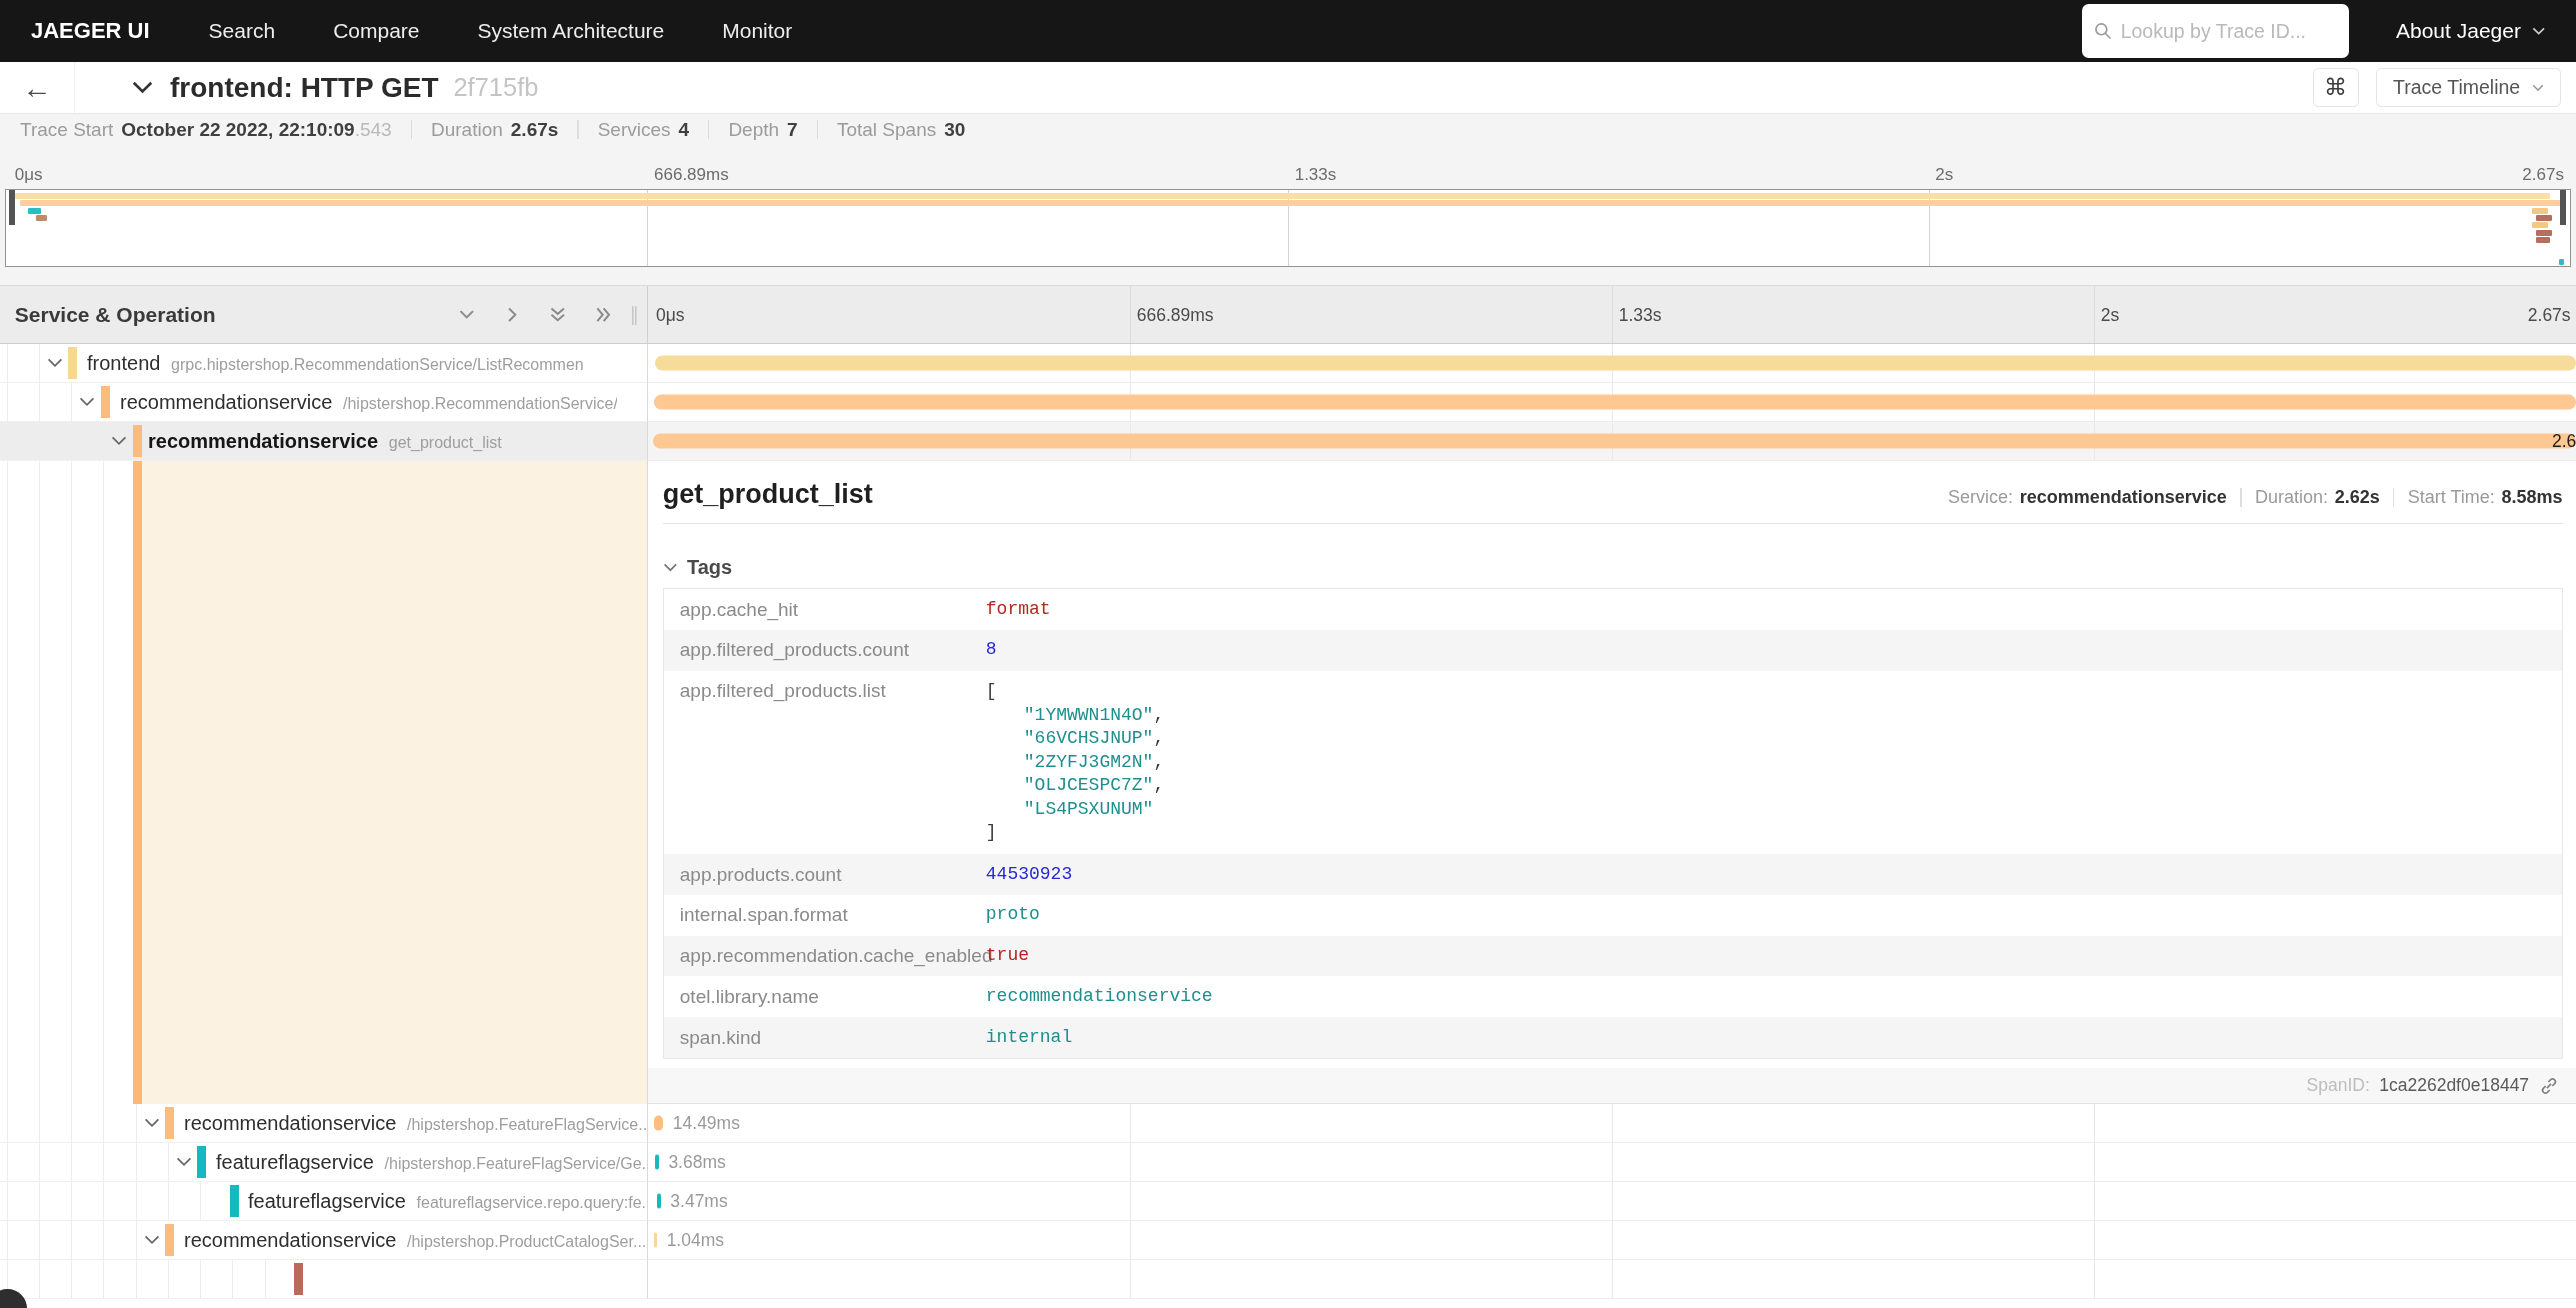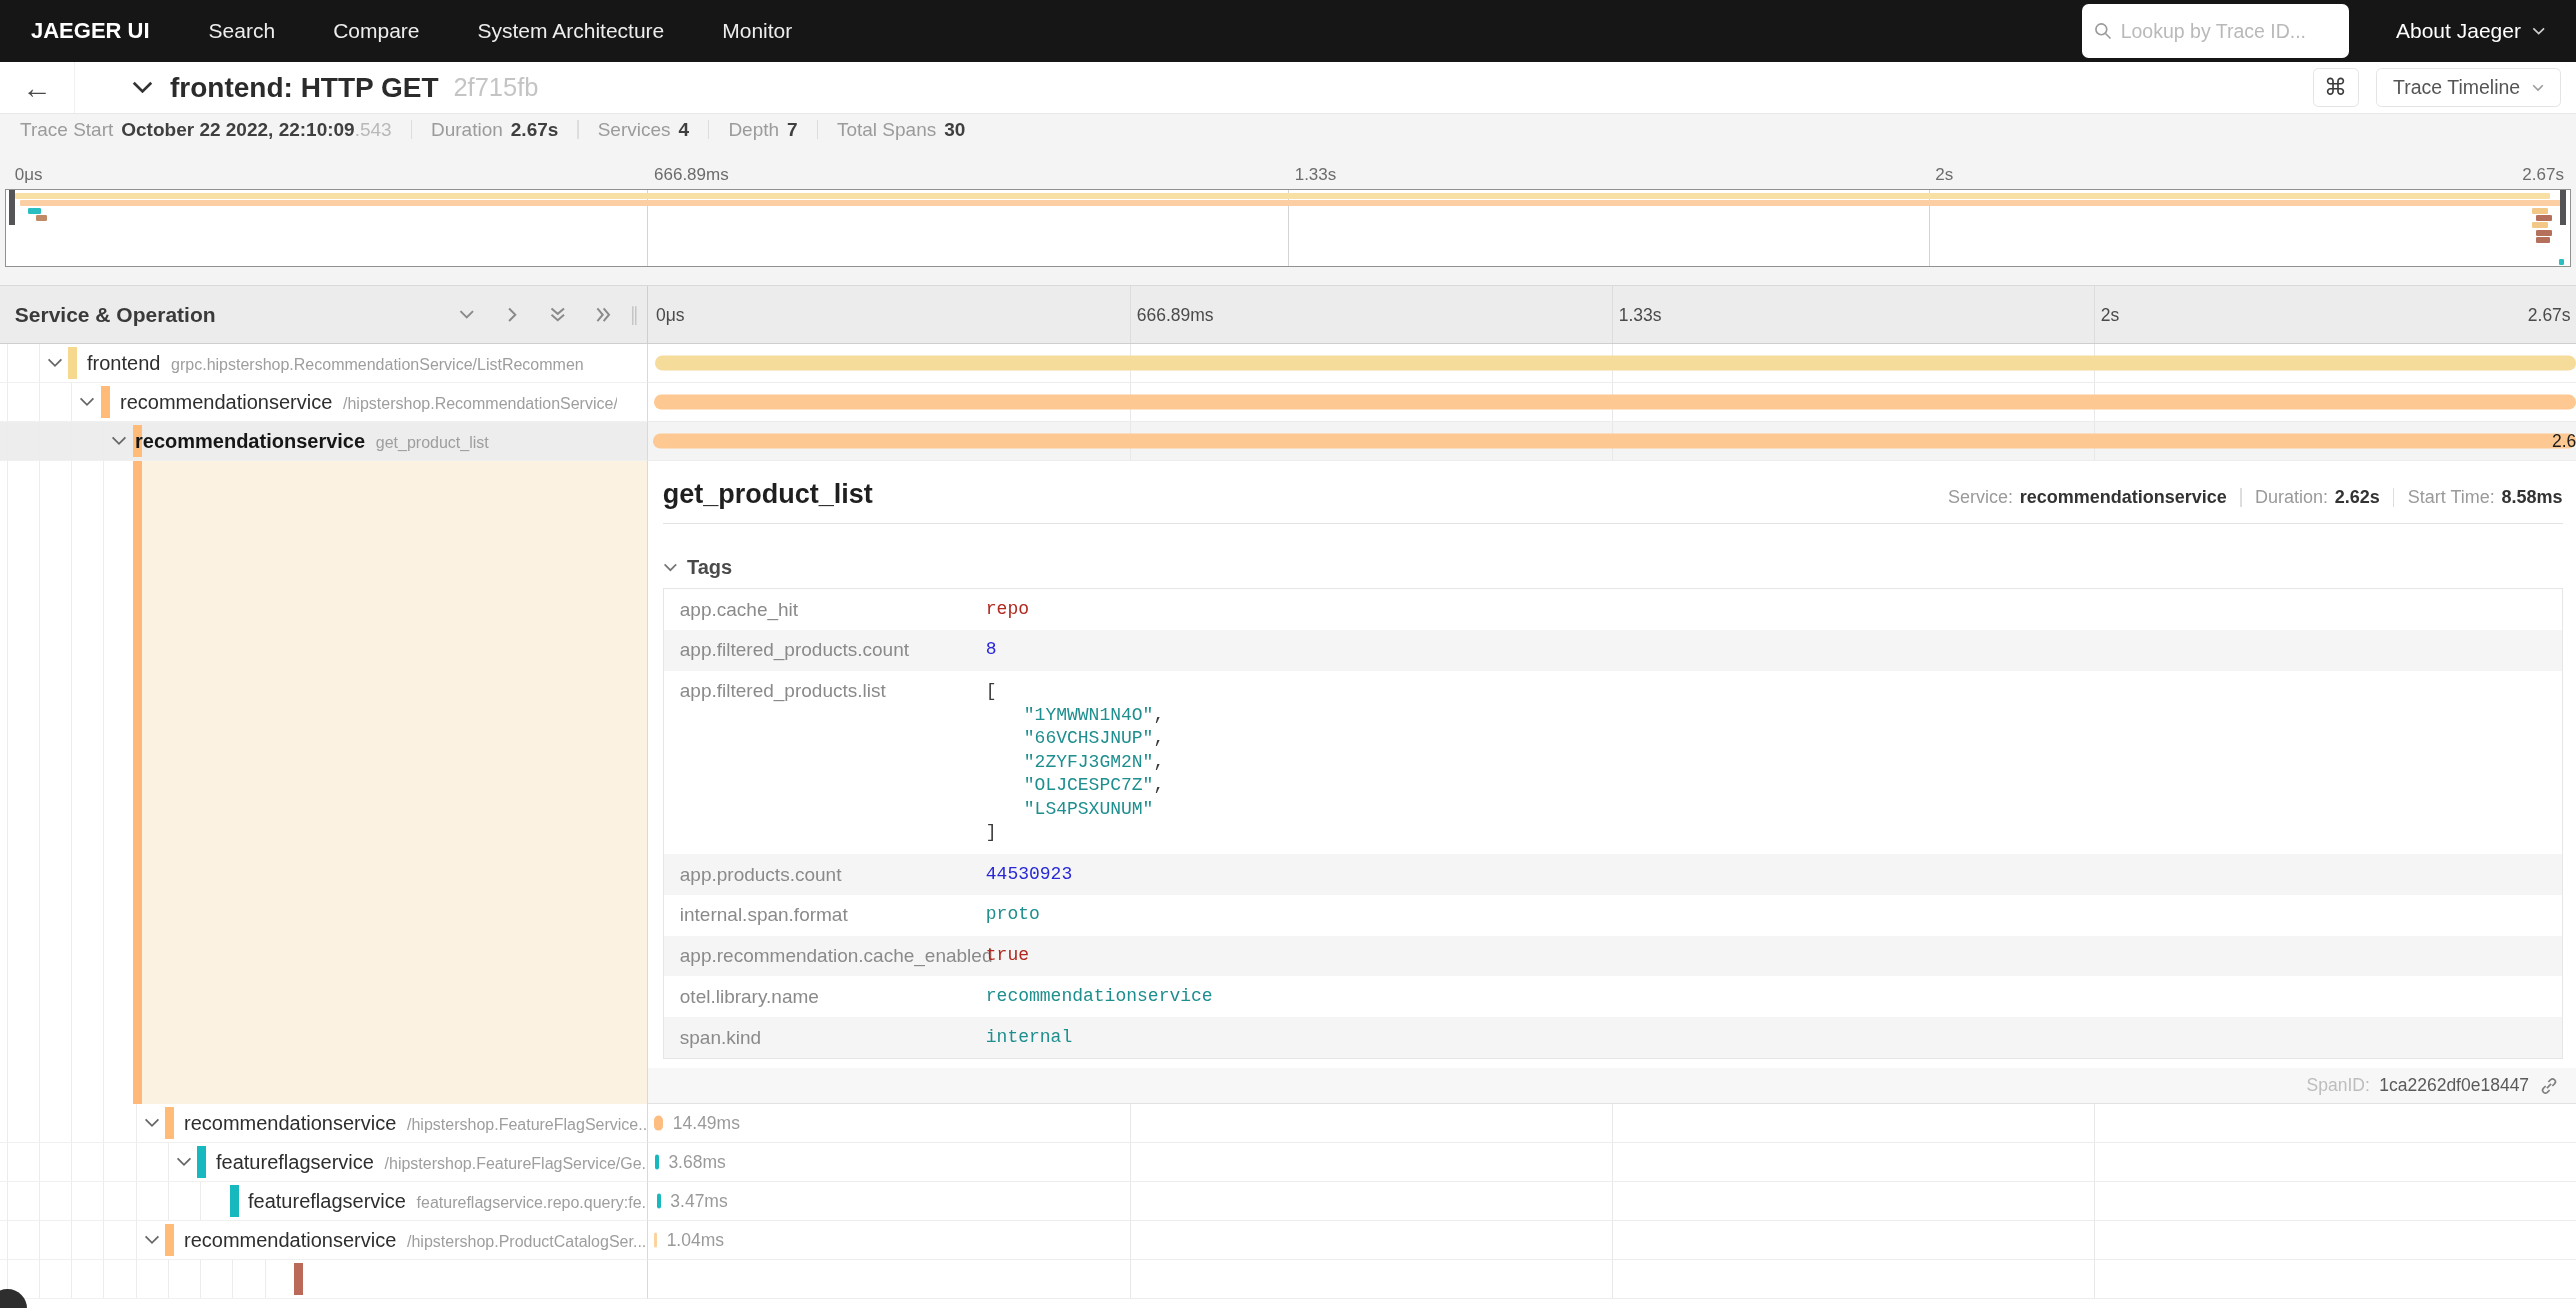--- a/index.html
+++ b/index.html
@@ -295,21 +295,21 @@
         <div class="guide" style="left: 6.7px;"></div>
         <div class="guide" style="left: 39px;"></div>
         <div class="guide" style="left: 71px;"></div>
         <div class="guide" style="left: 103px;"></div>
         <span class="chev" style="left: 111px;">
           <svg width="16" height="10.7" viewBox="0 0 20 13" fill="none" stroke="#666" stroke-width="2.2">
             <polyline points="2,2 10,10 18,2"></polyline>
           </svg>
         </span>
         <div class="accent" style="left: 133px; background: rgb(255, 187, 119);"></div>
-        <span class="names" style="left: 135px;"><span class="svc">recommendationservice</span><span class="op">get_product_list</span></span>
+        <span class="names" style="left: 148px;"><span class="svc">recommendationservice</span><span class="op">get_product_list</span></span>
       </div>
       <div class="sr-right">
         <div class="gridline" style="left: 25%;"></div>
         <div class="gridline" style="left: 50%;"></div>
         <div class="gridline" style="left: 75%;"></div>
         <div class="tl-bar" style="left: 0.25%; width: 99.75%; background: rgb(253, 200, 146); border-radius: 7.4px;"></div>
         <span class="tl-label dark" style="left: calc(100% - 24px);">2.62s</span>
       </div>
     </div>
   </div>
@@ -341,21 +341,21 @@
     <div class="dp-divider"></div>
     <div class="tags-header">
       <svg width="14.8" height="9.4" viewBox="0 0 20 13" fill="none" stroke="#777" stroke-width="2.4">
           <polyline points="2,2 10,10 18,2"></polyline>
         </svg>
       <span class="tags-header-label">Tags</span>
     </div>
     <div class="tags-table" id="tags-table">
         <div class="tag-row">
           <div class="tag-key">app.cache_hit</div>
-          <div class="tag-val v-bool">repo</div>
+          <div class="tag-val v-bool">format</div>
         </div>
         <div class="tag-row">
           <div class="tag-key">app.filtered_products.count</div>
           <div class="tag-val v-num">8</div>
         </div>
         <div class="tag-row">
           <div class="tag-key">app.filtered_products.list</div>
           <div class="tag-val">
             <div class="list-line">[</div>
             <div class="list-line list-item"><span class="v-str">"1YMWWN1N4O"</span>,</div>

